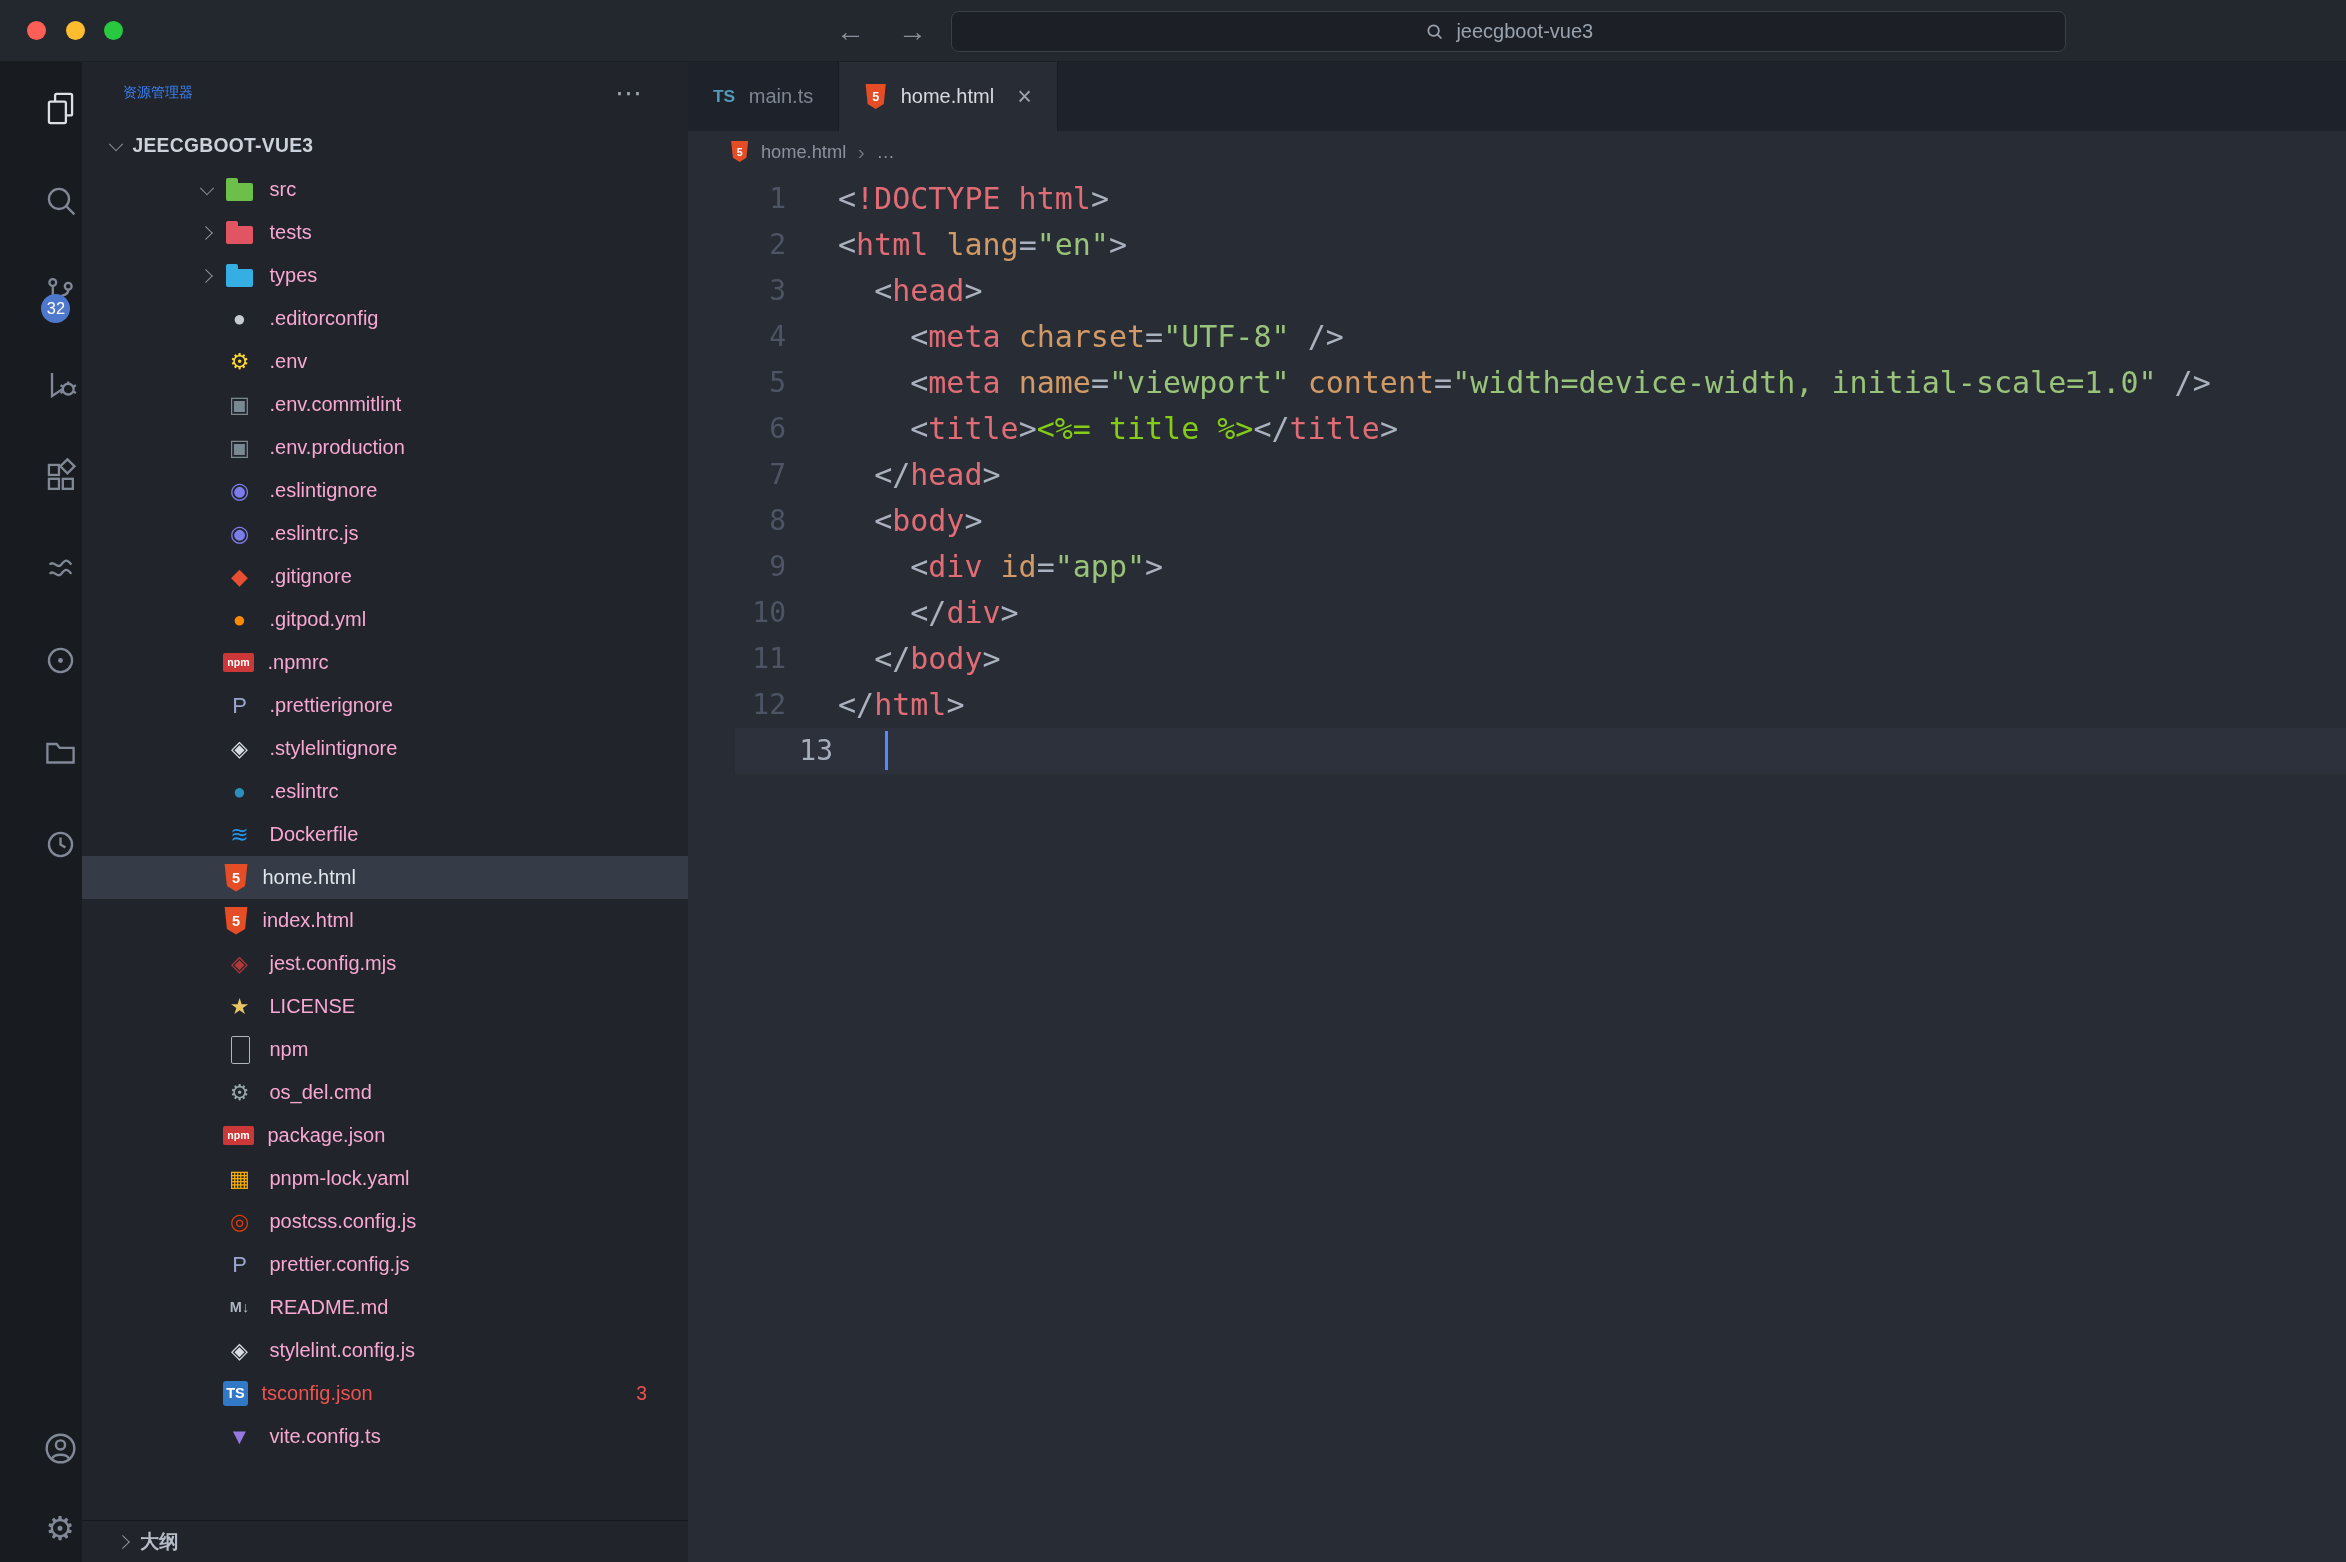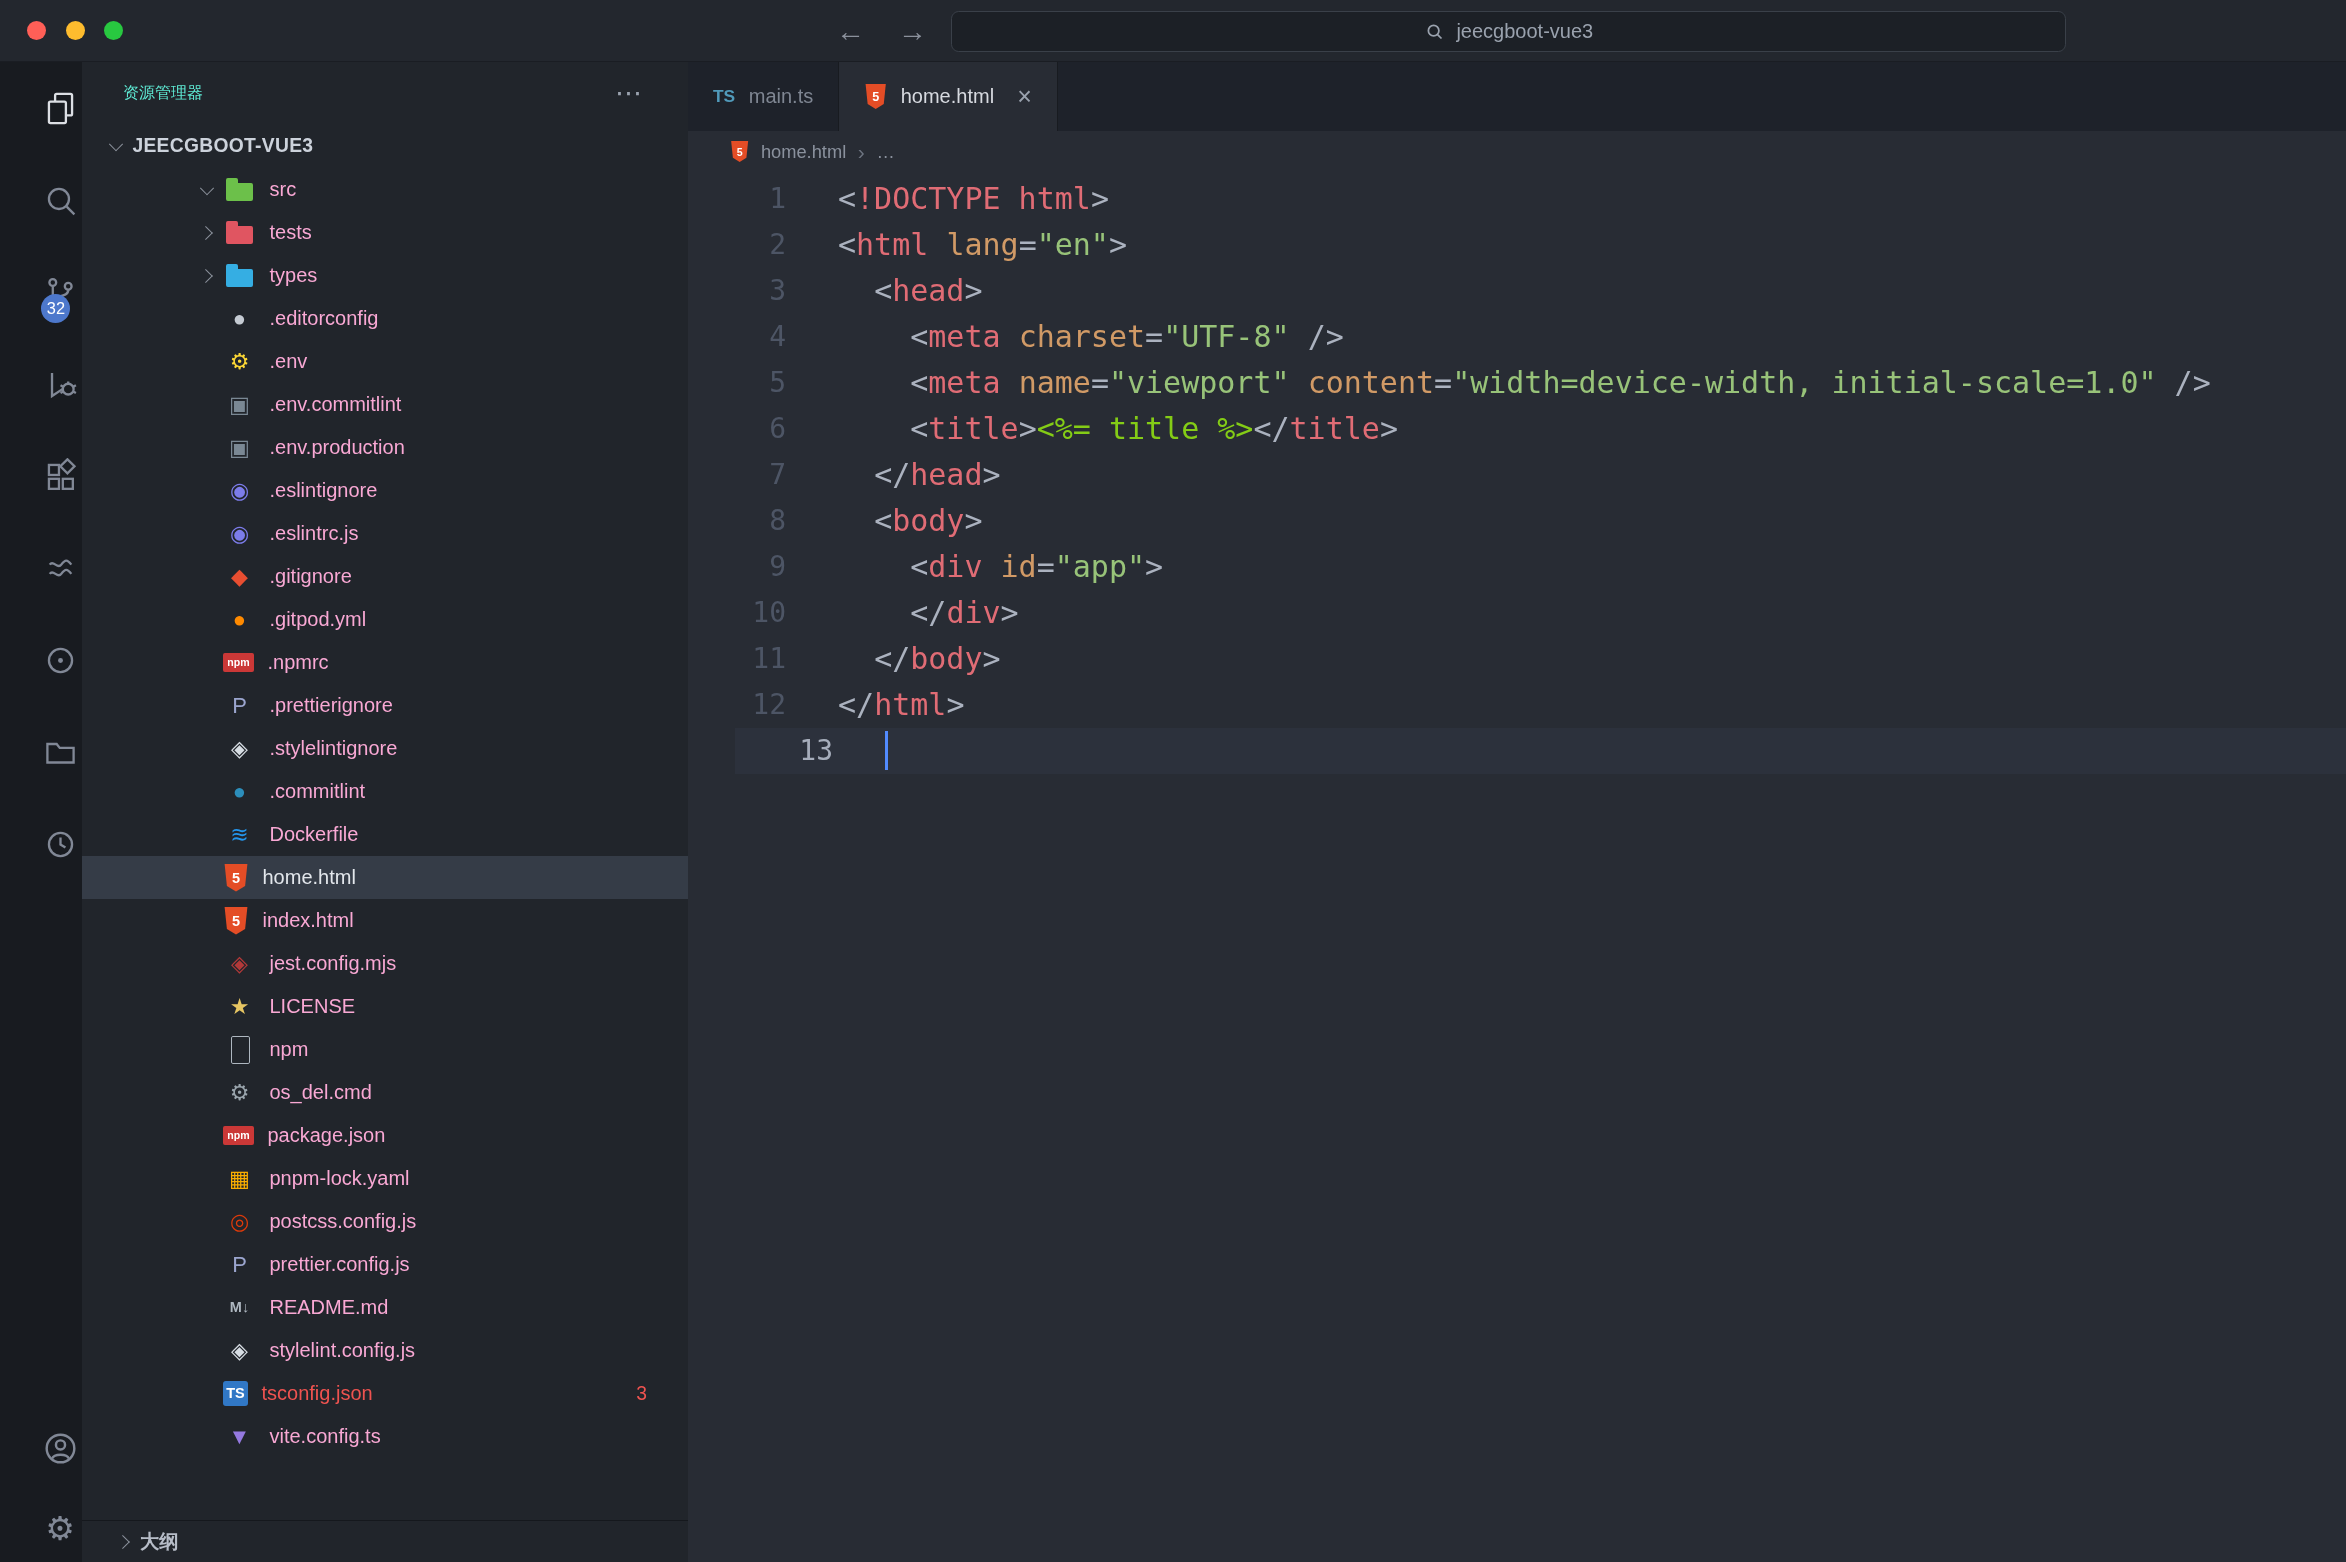--- a/index.html
+++ b/index.html
@@ -40,21 +40,21 @@
   .ab-badge {
     position:absolute; right:11.6px; bottom:15.4px; min-width:29px; height:29px; border-radius:14.5px;
     color:#fff; font-size:16.4px; display:flex; align-items:center; justify-content:center; padding:0 4.8px;
   }
   .ab-spacer { flex:1; }
   .ab-gear { font-size:33px; color:#818896; height:68px; }
 
   
   .sidebar { width:606px; background:#21252b; display:flex; flex-direction:column; flex-shrink:0; min-height:0; }
   .sidebar-header { height:62px; display:flex; align-items:center; padding:0 44px 0 41px; flex-shrink:0; }
-  .sidebar-title { font-size:16px; color:#5eead4; }
+  .sidebar-title { font-size:14px; color:#3b82f6; }
   .sidebar-menu { margin-left:auto; color:#9aa2ae; font-size:27px; letter-spacing:1.9px; cursor:default; }
   .section-row { height:44px; display:flex; align-items:center; padding-left:17.4px; flex-shrink:0; cursor:default; }
   .section-label { font-weight:bold; font-size:19.3px; color:#ccd2db; letter-spacing:0.3px; }
   .tree { flex:1; overflow:hidden; }
   .tree-row { height:43px; display:flex; align-items:center; padding-left:108px; cursor:default; }
   .tree-row.selected { background:#353c47; }
   .tree-row.selected .tree-label { color:#e3e7ec; }
   .tree-label { font-size:20px; color:#f9a8d4; white-space:nowrap; }
   .err-badge { margin-left:auto; margin-right:41px; font-size:19.3px; }
 
@@ -291,21 +291,21 @@
             <span class="tree-label">.prettierignore</span>
           </div>
           <div class="tree-row">
             <span class="chev none"></span>
             <span class="ficon glyph" style="color: rgb(215, 221, 227);">◈</span>
             <span class="tree-label">.stylelintignore</span>
           </div>
           <div class="tree-row">
             <span class="chev none"></span>
             <span class="ficon glyph" style="color: rgb(44, 142, 187);">●</span>
-            <span class="tree-label">.commitlint</span>
+            <span class="tree-label">.eslintrc</span>
           </div>
           <div class="tree-row">
             <span class="chev none"></span>
             <span class="ficon glyph" style="color: rgb(36, 150, 237);">≋</span>
             <span class="tree-label">Dockerfile</span>
           </div>
           <div class="tree-row selected">
             <span class="chev none"></span>
             <span class="ficon html5">5</span>
             <span class="tree-label">home.html</span>

